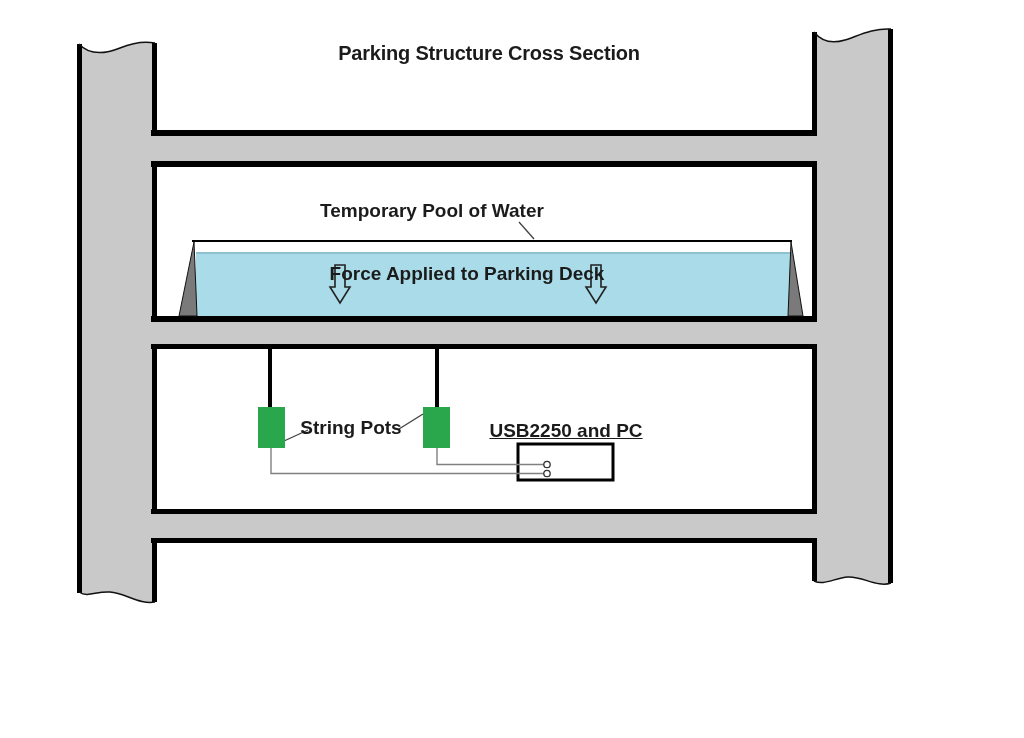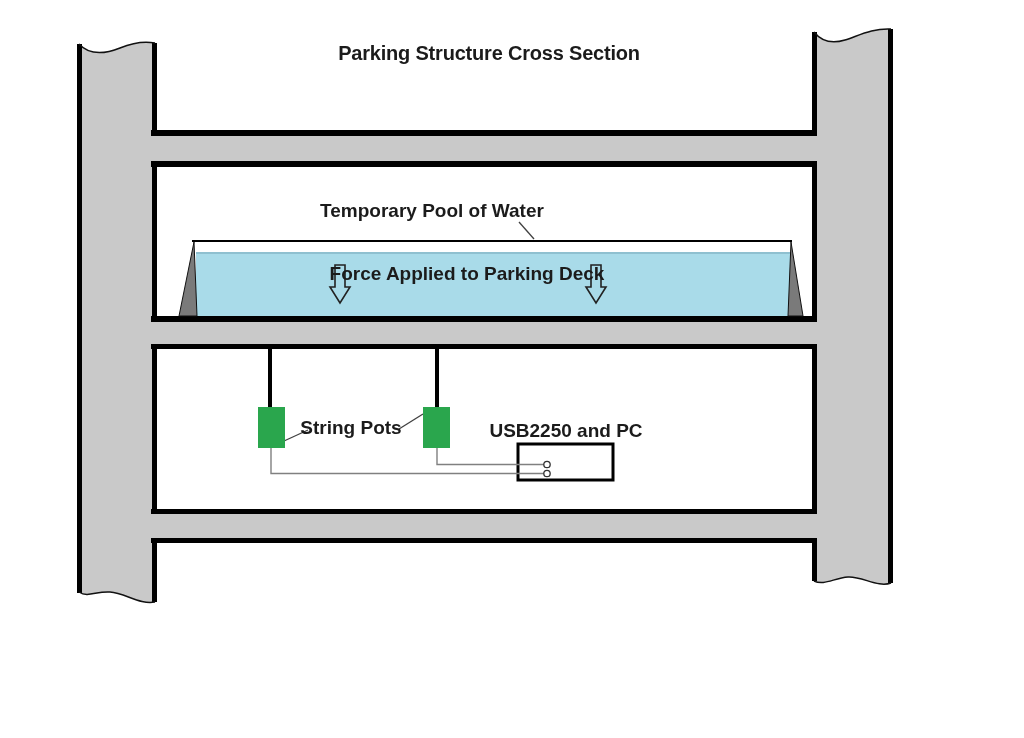--- a/index.html
+++ b/index.html
@@ -98,14 +98,14 @@
   </svg>
 
   <div class="label title" style="left:489px; top:42px;">Parking Structure Cross Section</div>
 
   <div class="label" style="left:432px; top:201px;">Temporary Pool of Water</div>
 
   <div class="label" style="left:467px; top:264px;">Force Applied to Parking Deck</div>
 
   <div class="label" style="left:351px; top:418px;text-align:right;">String Pots</div>
 
-  <div class="label" style="left:566px; top:421px;">USB2250 and PC</div>
+  <div class="label" style="left:566px; top:421px;text-decoration:underline;">USB2250 and PC</div>
 </div>
 
 </body></html>

